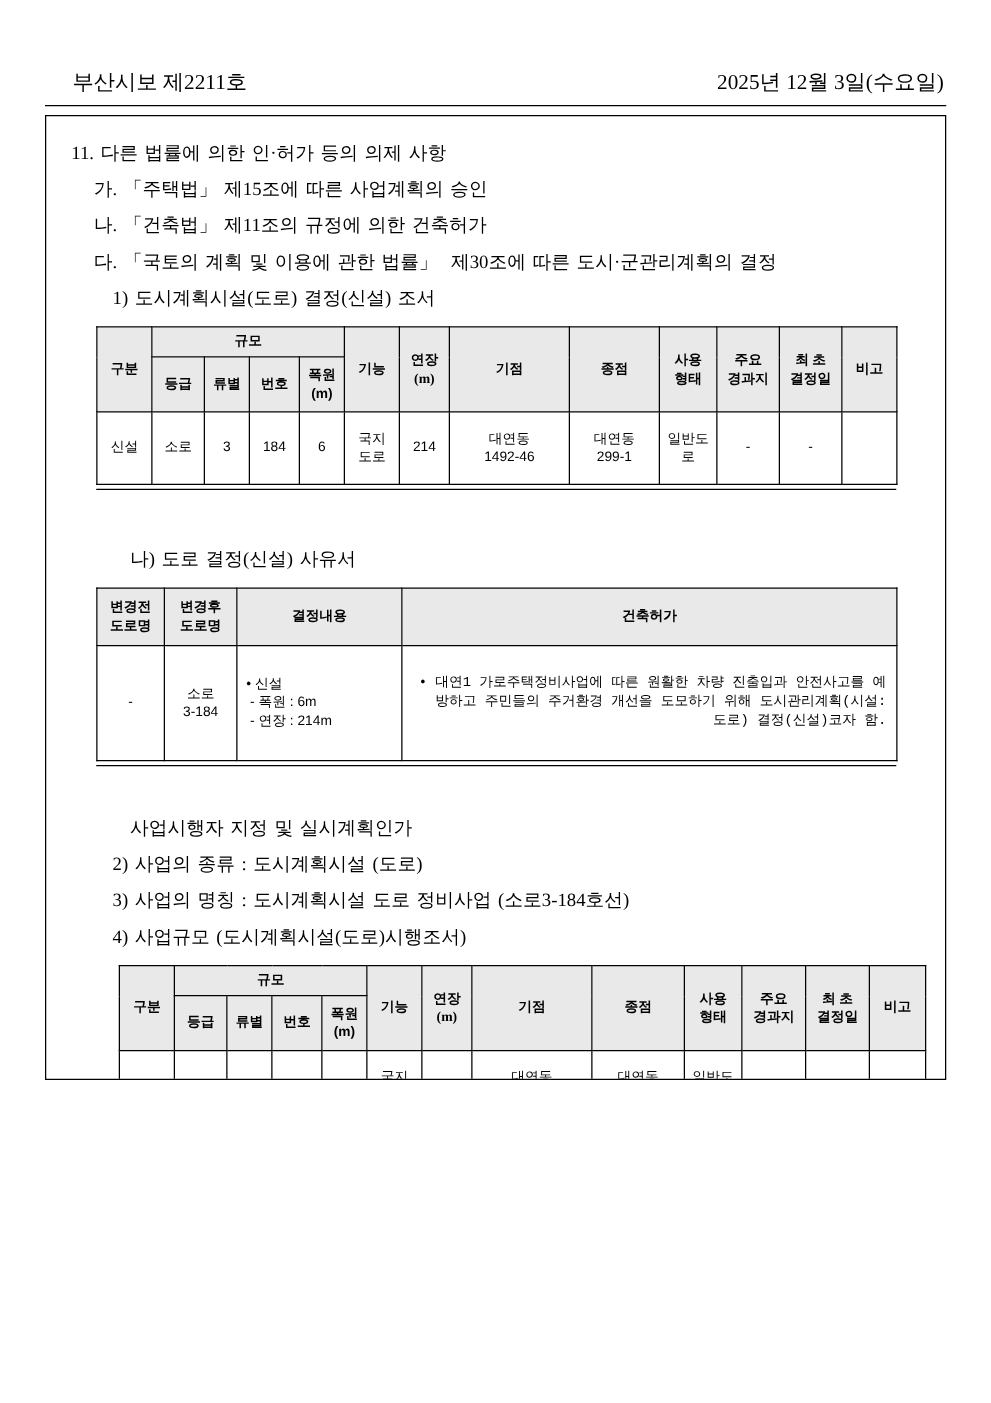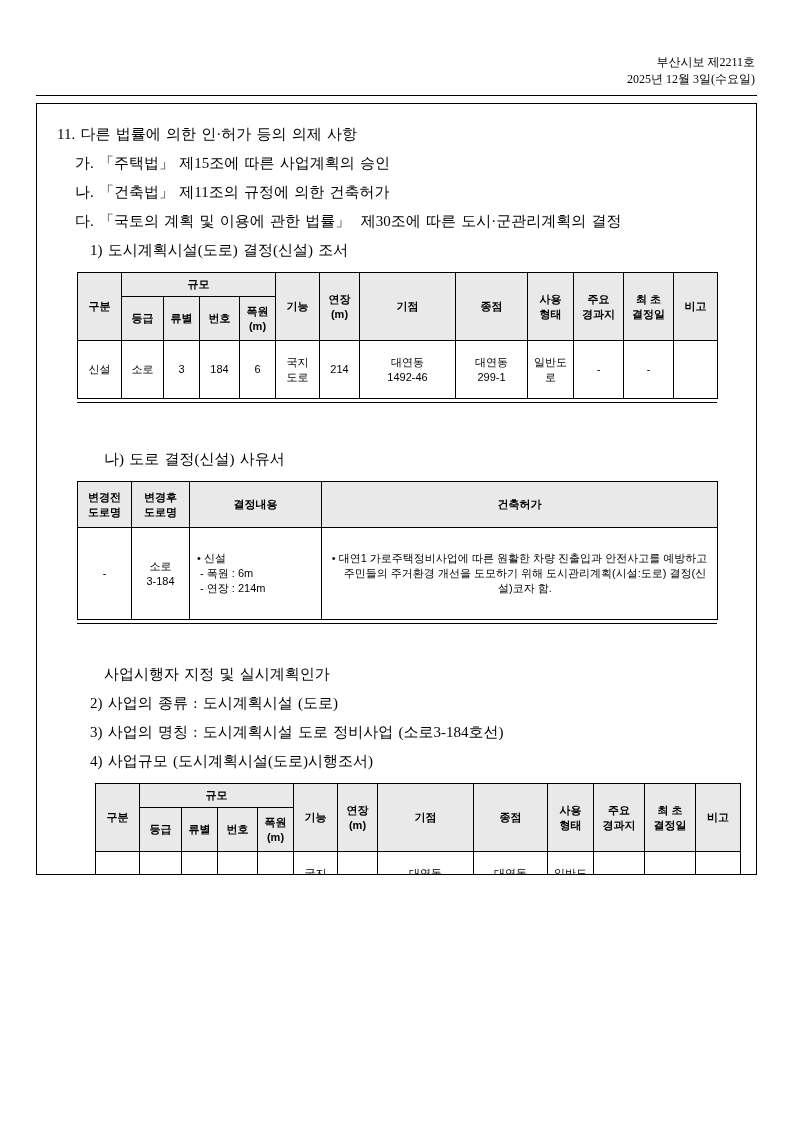--- a/index.html
+++ b/index.html
@@ -12,22 +12,21 @@
     overflow:hidden;
   }
   .page { position:relative; width:793px; height:1122px; background:#ffffff; }
 
   
   .masthead {
     display:flex; justify-content:space-between; align-items:flex-end;
     margin:0 36px;
     padding:54px 2px 7px 22px;
     border-bottom:1.6px solid #000;
-    font-size:12px;
-    flex-direction:column;
+    font-size:17px;
   }
 
   
   .doc-box {
     margin:7px 36px 15px;
     border:1.6px solid #000;
     height:772px;
     padding:16px 20px 0 20px;
     overflow:hidden;
   }
@@ -60,28 +59,28 @@
   }
   th, td {
     border:1px solid #000;
     white-space:pre-wrap;
     vertical-align:middle;
     padding:2px 3px;
     line-height:1.35;
     overflow:hidden;
   }
   th { background:#e9e9e9; font-weight:bold; }
-  .road thead tr.r1 th { height:24px; }
+  .road thead tr.r1 th { height:24px;font-family:Liberation Serif, serif; }
   .road thead tr.r2 th { height:44px; }
   .road tbody td { height:58px; }
 
   .reason thead th { height:46px; }
   .reason tbody td { height:92px; }
   td.left { text-align:left; padding-left:7px; padding-right:7px; }
-  td.hang { text-align:center; padding-left:19px; padding-right:8px; text-indent:-11px; }
+  td.hang { text-align:right; padding-left:19px; padding-right:8px; text-indent:-11px;font-family:Liberation Mono, monospace; }
 
   .gap-lg { height:42px; }
   .gap-md { height:36px; }
 </style>
 </head>
 <body>
 
 <div class="page">
 
   <div class="masthead">

